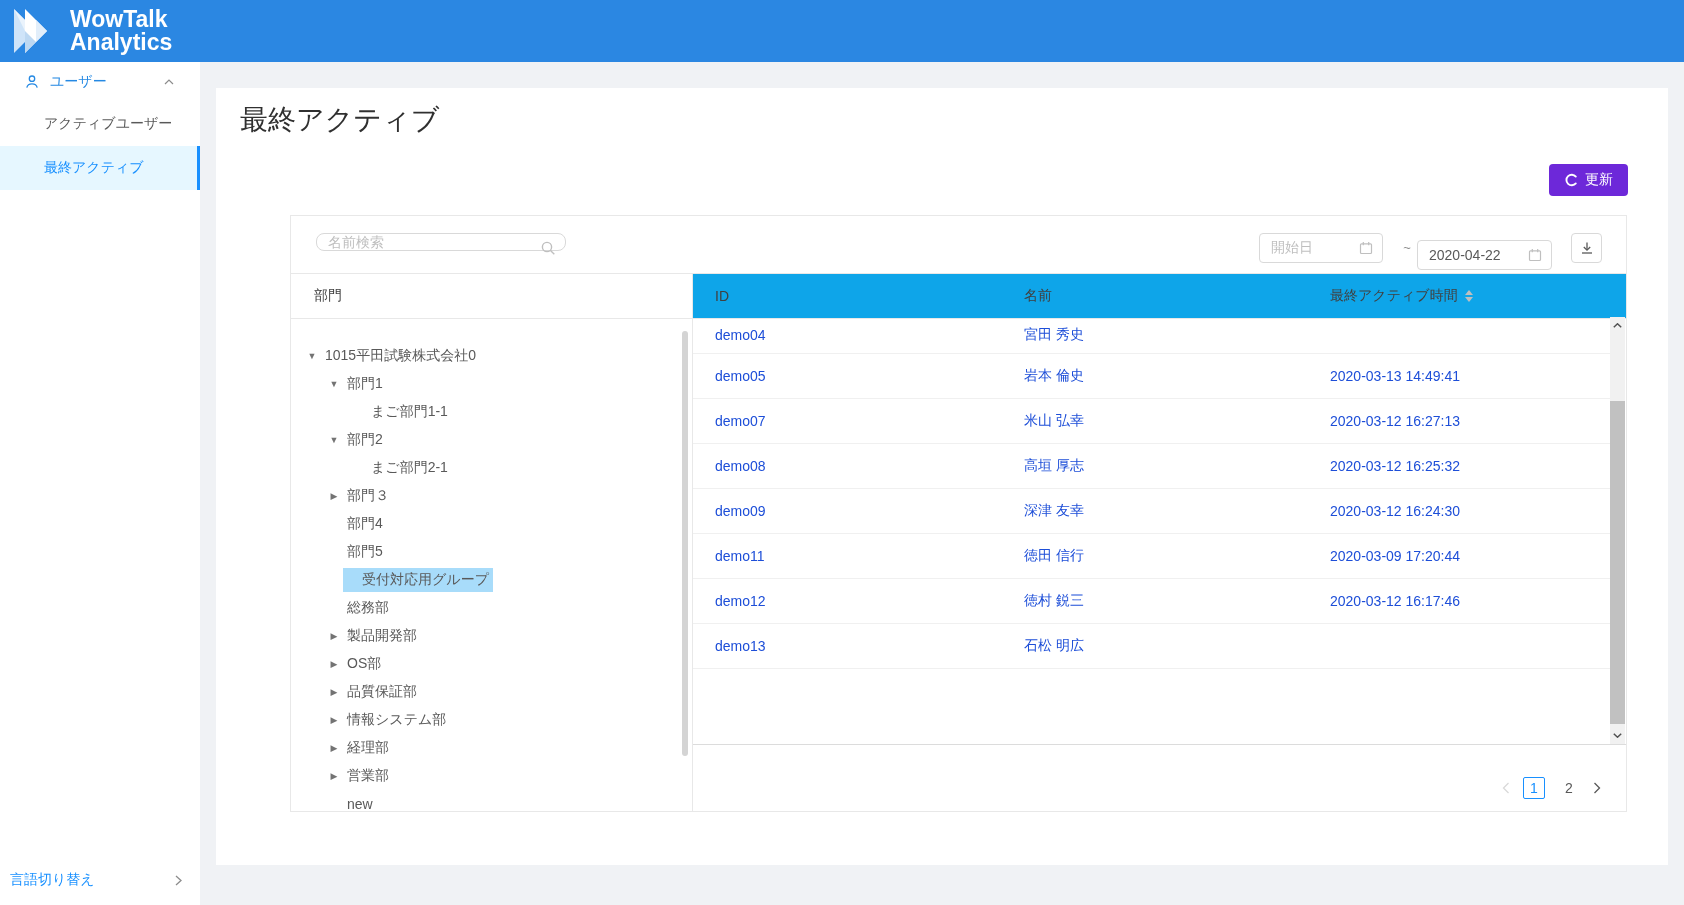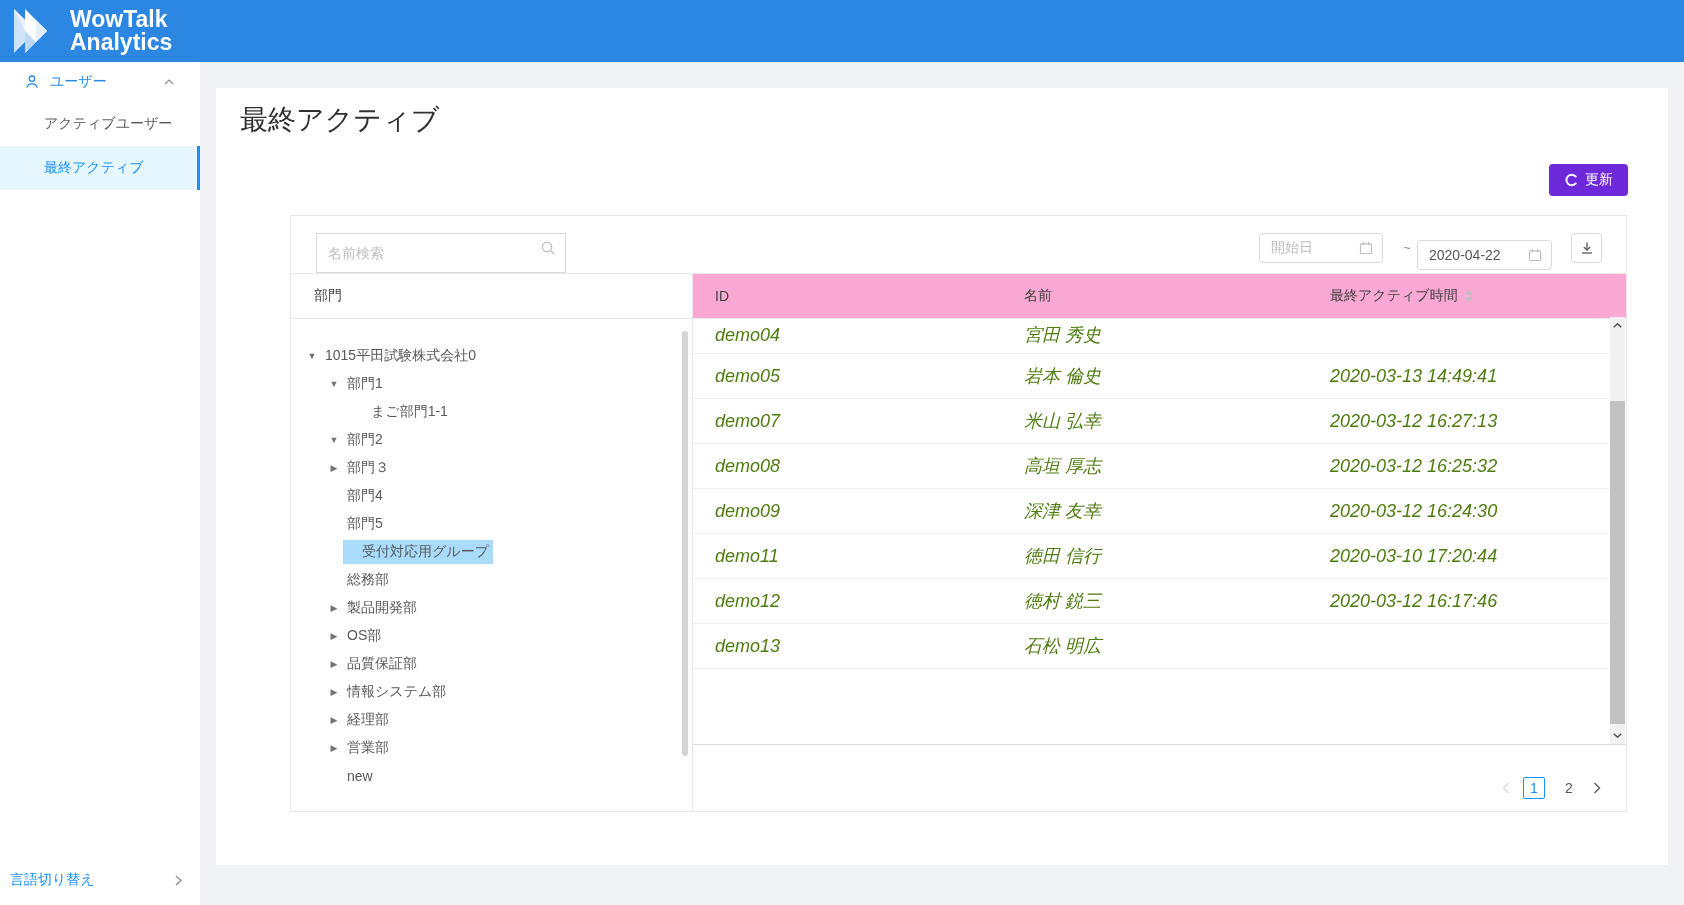--- a/index.html
+++ b/index.html
@@ -24,57 +24,57 @@
 
   
   .card{position:absolute;left:216px;top:88px;width:1452px;height:777px;background:#fff;}
   .page-title{position:absolute;left:24px;top:12px;font-size:28px;line-height:40px;color:#303030;}
   .refresh-btn{position:absolute;right:40px;top:76px;height:32px;padding:0 15px;background:#6d28d9;border:none;border-radius:4px;color:#fff;font-size:14px;display:flex;align-items:center;gap:7px;cursor:pointer;font-family:inherit;}
 
   
   .panel{position:absolute;left:74px;top:127px;width:1337px;height:597px;border:1px solid #e8e8e8;box-sizing:border-box;}
 
   
-  .search-box{position:absolute;left:25px;top:17px;width:250px;height:40px;box-sizing:border-box;border:1px solid #d9d9d9;border-radius:0;}
+  .search-box{position:absolute;left:25px;top:17px;width:250px;height:18px;box-sizing:border-box;border:1px solid #d9d9d9;border-radius:8px;}
   .search-box input{position:absolute;left:0;top:0;width:100%;height:100%;border:none;outline:none;background:transparent;padding:0 30px 0 11px;font-size:14px;color:#595959;font-family:inherit;box-sizing:border-box;}
   .search-box input::placeholder{color:#bfbfbf;}
   .search-box .s-icon{position:absolute;right:9px;top:7px;}
   .date-picker{position:absolute;top:17px;height:30px;box-sizing:border-box;border:1px solid #d9d9d9;border-radius:4px;display:flex;align-items:center;padding:0 9px 0 11px;font-size:14px;}
   .date-picker .dp-text{flex:1;}
   .dp-start{left:968px;width:124px;color:#bfbfbf;}
   .dp-end{left:1126px;width:135px;color:#595959;margin-top:7px;}
   .date-sep{position:absolute;left:1108px;top:17px;width:16px;height:30px;text-align:center;line-height:30px;color:#8c8c8c;font-size:13px;}
   .dl-btn{position:absolute;left:1280px;top:17px;width:31px;height:30px;box-sizing:border-box;border:1px solid #d9d9d9;border-radius:4px;background:#fff;display:flex;align-items:center;justify-content:center;cursor:pointer;}
 
   
   .grid-header{position:absolute;left:0;top:57px;width:1335px;height:44px;border-top:1px solid #e8e8e8;border-bottom:1px solid #e8e8e8;box-sizing:content-box;}
   .tree-hcell{position:absolute;left:0;top:0;width:402px;height:44px;border-right:1px solid #e8e8e8;box-sizing:border-box;display:flex;align-items:center;}
   .tree-hcell span{margin-left:23px;font-size:14px;color:#404040;}
-  .table-hcell{position:absolute;left:402px;top:0;width:933px;height:44px;background:#f9a8d4;}
+  .table-hcell{position:absolute;left:402px;top:0;width:933px;height:44px;background:#0ea5e9;}
   .th{position:absolute;top:0;height:44px;display:flex;align-items:center;font-size:14px;color:#404040;}
   .th-id{left:22px;} .th-name{left:331px;} .th-time{left:637px;cursor:pointer;}
   .sorter{display:inline-flex;flex-direction:column;margin-left:7px;gap:2px;}
   .car-up{width:0;height:0;border-left:4px solid transparent;border-right:4px solid transparent;border-bottom:5px solid #bfbfbf;}
   .car-dn{width:0;height:0;border-left:4px solid transparent;border-right:4px solid transparent;border-top:5px solid #bfbfbf;}
 
   
   .tree-viewport{position:absolute;left:0;top:101px;width:402px;height:495px;border-right:1px solid #e8e8e8;box-sizing:border-box;overflow:hidden;}
   .tree-list{padding-top:25px;}
   .ti{display:flex;align-items:center;height:28px;font-size:14px;color:#595959;cursor:pointer;}
   .ti .caret{width:18px;flex:none;text-align:center;font-size:9px;color:#737373;}
   .ti.l0{padding-left:12px;} .ti.l1{padding-left:34px;} .ti.l2{padding-left:58px;}
   .ti .lbl{padding:3px 4px;}
   .ti .lbl.sel{background:#a8dcfa;padding-left:19px;}
   .tree-sb{position:absolute;right:4px;top:14px;width:6px;height:425px;background:#d4d4d4;border-radius:3px;}
 
   
   .table-viewport{position:absolute;left:402px;top:101px;width:917px;height:427px;overflow:hidden;}
   .trow{position:relative;height:44px;border-bottom:1px solid #f0f0f0;}
   .trow.first{height:36px;}
-  .trow span{position:absolute;top:50%;transform:translateY(-50%);font-size:18px;color:#4d7c0f;white-space:nowrap;font-style:italic;}
+  .trow span{position:absolute;top:50%;transform:translateY(-50%);font-size:14px;color:#1d4ed8;white-space:nowrap;}
   .c-id{left:22px;} .c-name{left:331px;} .c-time{left:637px;}
   .table-bottom{position:absolute;left:402px;top:528px;width:933px;height:1px;background:#dcdcdc;}
 
   
   .nsb{position:absolute;left:1319px;top:101px;width:15px;height:427px;background:#f1f1f1;}
   .nsb .sb-arrow{position:absolute;left:0;width:15px;height:17px;display:flex;align-items:center;justify-content:center;cursor:pointer;}
   .nsb .sb-up{top:0;} .nsb .sb-dn{bottom:0;}
   .nsb .sb-thumb{position:absolute;left:0;top:84px;width:15px;height:323px;background:#c1c1c1;cursor:pointer;}
 
   
@@ -201,20 +201,24 @@
               <span class="lbl">部門1</span>
             </div>
             <div class="ti l2">
               <span class="caret"></span>
               <span class="lbl">まご部門1-1</span>
             </div>
             <div class="ti l1">
               <span class="caret">▼</span>
               <span class="lbl">部門2</span>
             </div>
+            <div class="ti l2">
+              <span class="caret"></span>
+              <span class="lbl">まご部門2-1</span>
+            </div>
             <div class="ti l1">
               <span class="caret">▶</span>
               <span class="lbl">部門３</span>
             </div>
             <div class="ti l1">
               <span class="caret"></span>
               <span class="lbl">部門4</span>
             </div>
             <div class="ti l1">
               <span class="caret"></span>
@@ -283,21 +287,21 @@
               <span class="c-time">2020-03-12 16:25:32</span>
             </div>
             <div class="trow">
               <span class="c-id">demo09</span>
               <span class="c-name">深津 友幸</span>
               <span class="c-time">2020-03-12 16:24:30</span>
             </div>
             <div class="trow">
               <span class="c-id">demo11</span>
               <span class="c-name">徳田 信行</span>
-              <span class="c-time">2020-03-10 17:20:44</span>
+              <span class="c-time">2020-03-09 17:20:44</span>
             </div>
             <div class="trow">
               <span class="c-id">demo12</span>
               <span class="c-name">徳村 鋭三</span>
               <span class="c-time">2020-03-12 16:17:46</span>
             </div>
             <div class="trow">
               <span class="c-id">demo13</span>
               <span class="c-name">石松 明広</span>
               <span class="c-time"></span>

